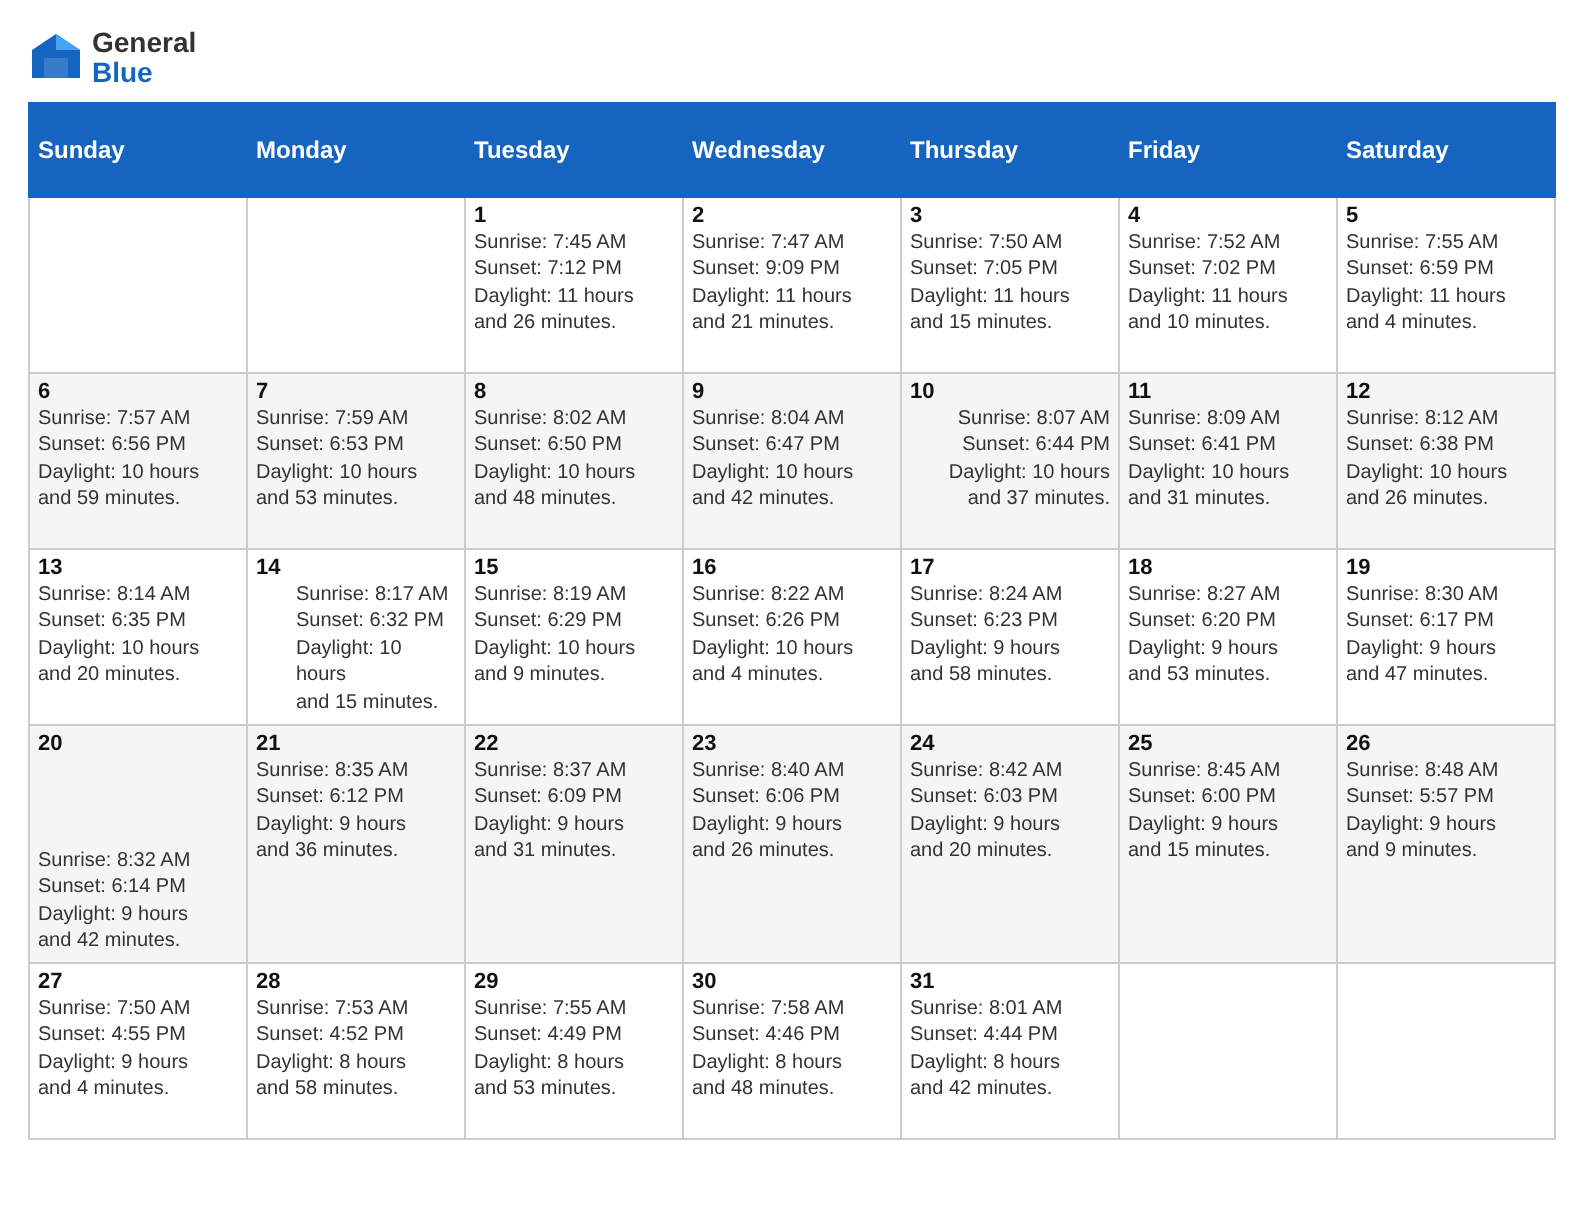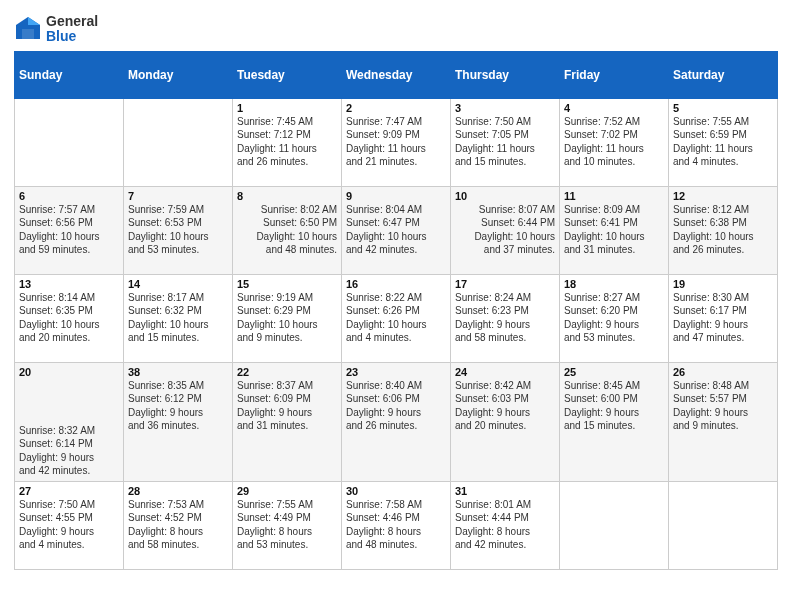--- a/index.html
+++ b/index.html
@@ -181,21 +181,21 @@
           </td>
           <td>
             <div class="day-num">7</div>
             <div class="day-info" style="white-space: pre-line;">Sunrise: 7:59 AM
 Sunset: 6:53 PM
 Daylight: 10 hours
 and 53 minutes.</div>
           </td>
           <td>
             <div class="day-num">8</div>
-            <div class="day-info" style="white-space: pre-line; text-align: right;">Sunrise: 8:02 AM
+            <div class="day-info" style="white-space: pre-line;">Sunrise: 8:02 AM
 Sunset: 6:50 PM
 Daylight: 10 hours
 and 48 minutes.</div>
           </td>
           <td>
             <div class="day-num">9</div>
             <div class="day-info" style="white-space: pre-line;">Sunrise: 8:04 AM
 Sunset: 6:47 PM
 Daylight: 10 hours
 and 42 minutes.</div>
@@ -225,28 +225,28 @@
         <tr>
           <td>
             <div class="day-num">13</div>
             <div class="day-info" style="white-space: pre-line;">Sunrise: 8:14 AM
 Sunset: 6:35 PM
 Daylight: 10 hours
 and 20 minutes.</div>
           </td>
           <td>
             <div class="day-num">14</div>
-            <div class="day-info" style="white-space: pre-line;">Sunrise: 8:17 AM
+            <div class="day-info" style="white-space: pre-line; margin-left: 20px;">Sunrise: 8:17 AM
 Sunset: 6:32 PM
 Daylight: 10 hours
 and 15 minutes.</div>
           </td>
           <td>
             <div class="day-num">15</div>
-            <div class="day-info" style="white-space: pre-line;">Sunrise: 9:19 AM
+            <div class="day-info" style="white-space: pre-line;">Sunrise: 8:19 AM
 Sunset: 6:29 PM
 Daylight: 10 hours
 and 9 minutes.</div>
           </td>
           <td>
             <div class="day-num">16</div>
             <div class="day-info" style="white-space: pre-line;">Sunrise: 8:22 AM
 Sunset: 6:26 PM
 Daylight: 10 hours
 and 4 minutes.</div>
@@ -275,21 +275,21 @@
         </tr>
         <tr>
           <td>
             <div class="day-num">20</div>
             <div class="day-info" style="white-space: pre-line; margin-top: 46px;">Sunrise: 8:32 AM
 Sunset: 6:14 PM
 Daylight: 9 hours
 and 42 minutes.</div>
           </td>
           <td>
-            <div class="day-num">38</div>
+            <div class="day-num">21</div>
             <div class="day-info" style="white-space: pre-line;">Sunrise: 8:35 AM
 Sunset: 6:12 PM
 Daylight: 9 hours
 and 36 minutes.</div>
           </td>
           <td>
             <div class="day-num">22</div>
             <div class="day-info" style="white-space: pre-line;">Sunrise: 8:37 AM
 Sunset: 6:09 PM
 Daylight: 9 hours

